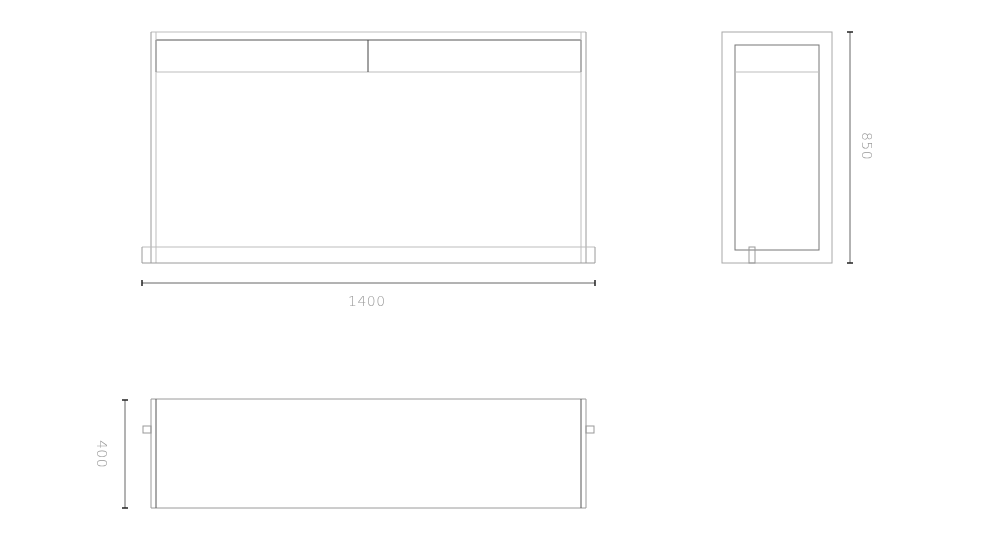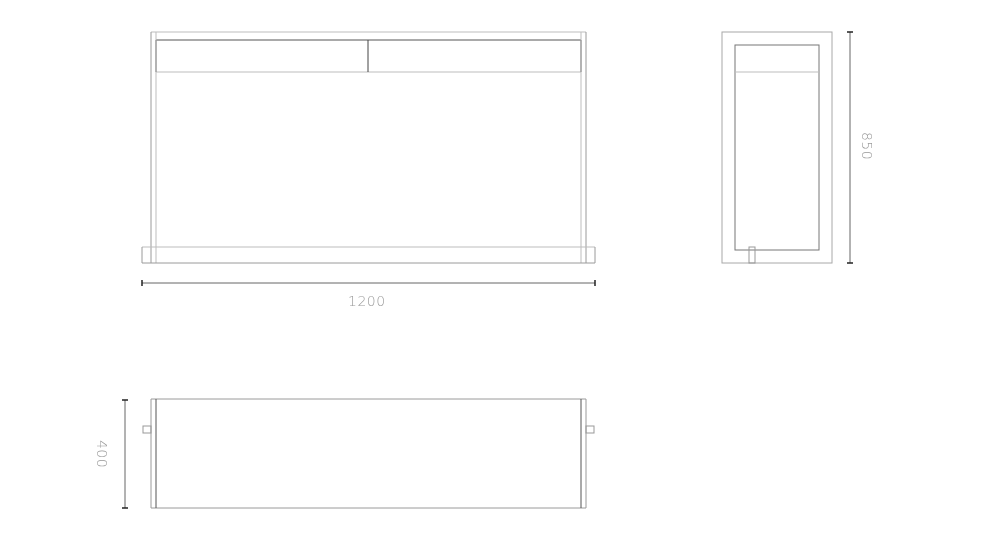--- a/index.html
+++ b/index.html
@@ -74,18 +74,18 @@
       <rect x="586" y="426" width="8" height="7" stroke="#999"></rect>
     </g>
 
     <g>
       <line x1="125" y1="400" x2="125" y2="508" stroke="#666" stroke-width="1"></line>
       <line x1="122" y1="400" x2="128" y2="400" stroke="#222" stroke-width="1.5"></line>
       <line x1="122" y1="508" x2="128" y2="508" stroke="#222" stroke-width="1.5"></line>
     </g>
   </svg>
 
-  <div class="dim-label" style="left:348px; top:294px;">1200</div>
+  <div class="dim-label" style="left:348px; top:294px;">1400</div>
 
   <div class="dim-label rot-cw" style="left:853px; top:139px;">850</div>
 
   <div class="dim-label rot-ccw" style="left:88px; top:447px;">400</div>
 </div>
 
 </body></html>

